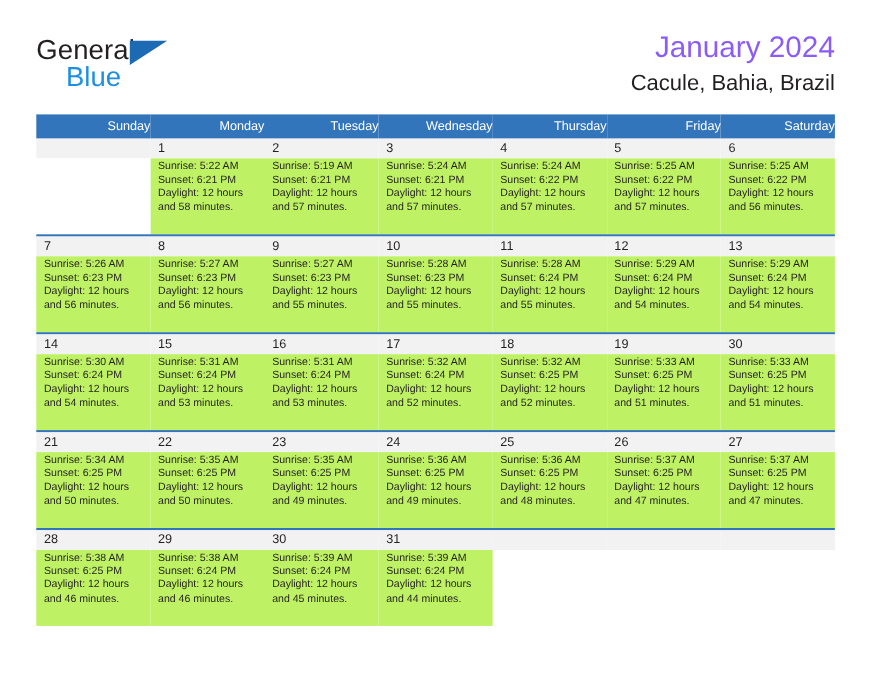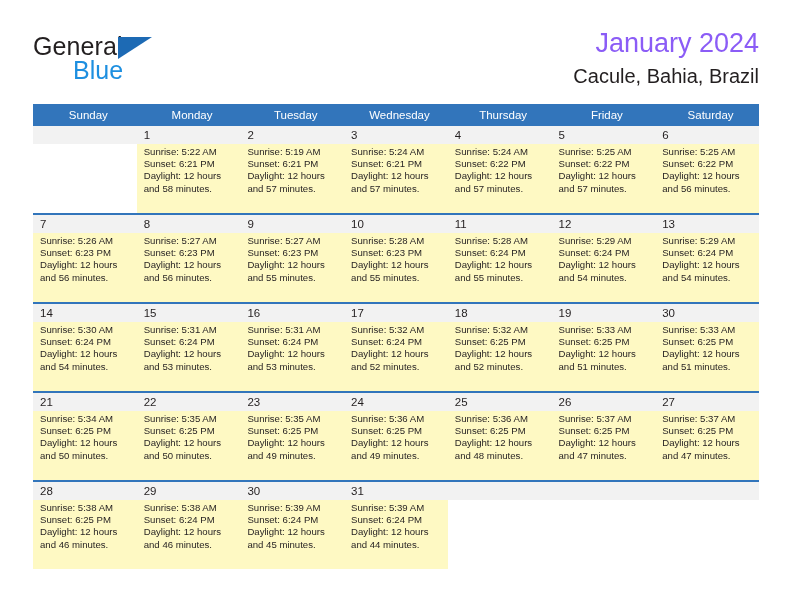--- a/index.html
+++ b/index.html
@@ -56,21 +56,20 @@
     border-left: 34px solid #1d6ab4;
     border-bottom: 22px solid transparent;
   }
   .logo-blue {
     position: absolute;
     left: 27px;
     top: 24px;
     font-size: 25px;
     color: #1d8fe0;
     line-height: 1;
-    margin-left: 13px;
   }
 
   .title-block {
     position: absolute;
     right: 0;
     top: 0;
     text-align: right;
   }
   .cal-title {
     font-size: 27px;
@@ -98,36 +97,36 @@
     table-layout: fixed;
     width: 726px;
   }
   table.cal col { width: 103.71px; }
 
   thead th {
     background: #3275bb;
     color: #ffffff;
     font-size: 11.5px;
     font-weight: normal;
-    text-align: center;
+    text-align: right;
     padding: 5px 0 5px 7px;
     height: 12px;
     border: none;
   }
 
   tr.daynum-row td {
     background: #f2f2f2;
     font-size: 11.5px;
     color: #231f20;
     padding: 3px 0 3px 7px;
     vertical-align: top;
     height: 12px;
   }
   tr.detail-row td {
-    background: #fef9c3;
+    background: #bef264;
     font-size: 9.6px;
     color: #231f20;
     padding: 2px 4px 7px 7px;
     vertical-align: top;
     line-height: 12.2px;
     height: 60px;
   }
   tr.detail-row td .line { display: block; white-space: nowrap; }
 
   tr.sep-row td {

